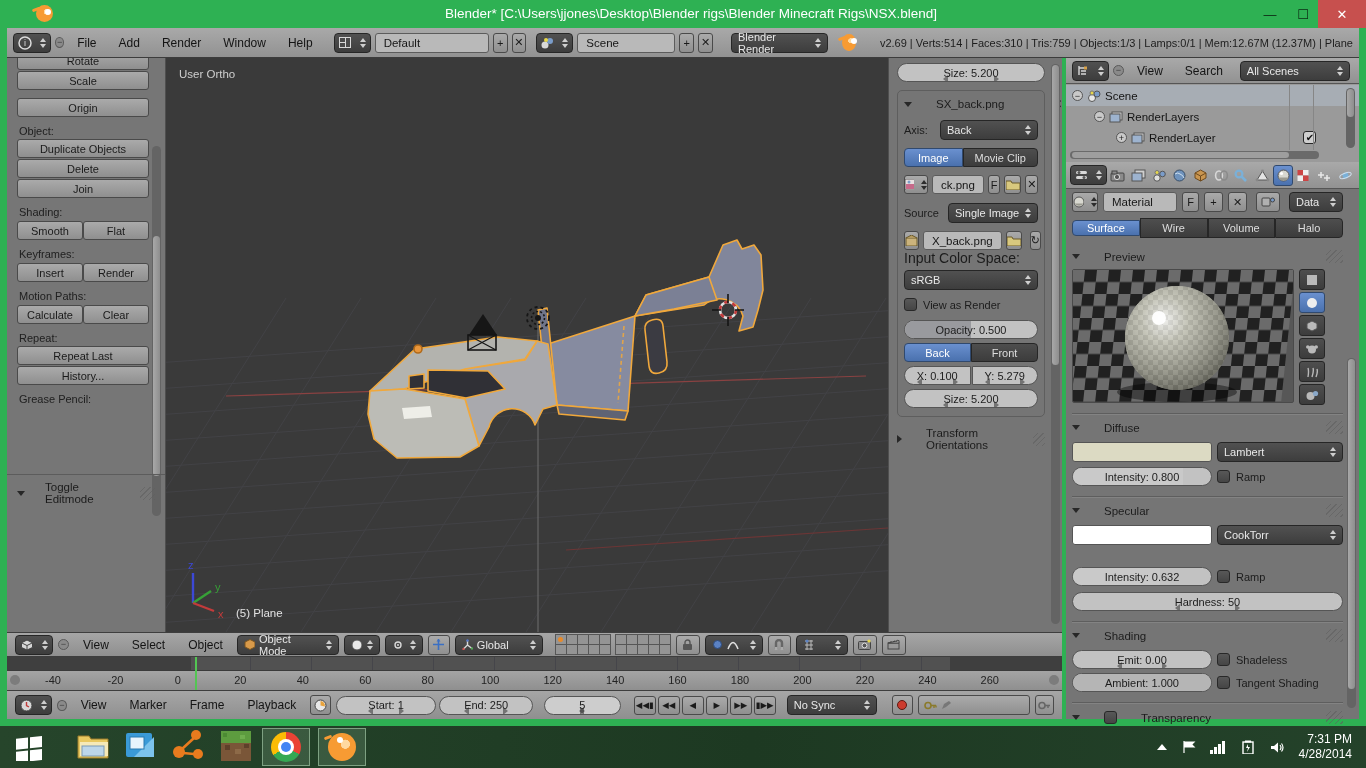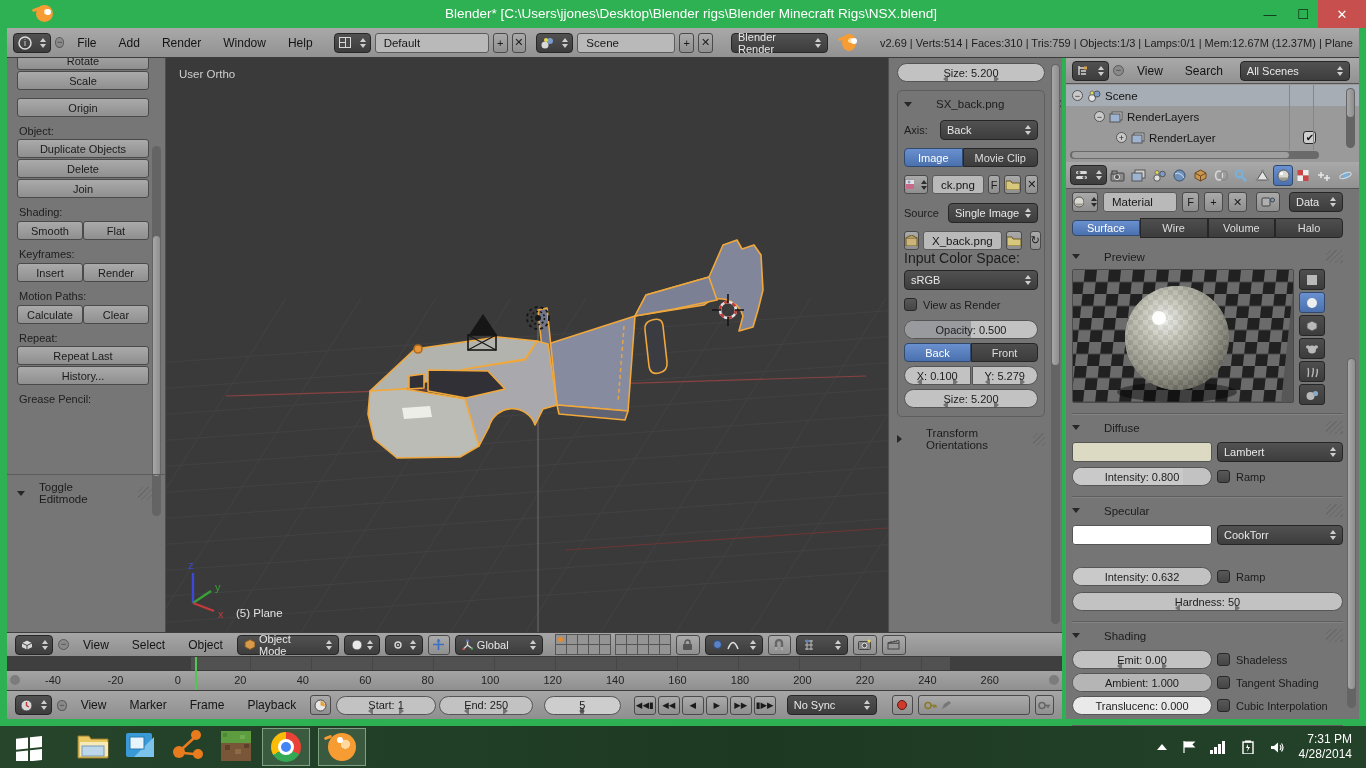--- a/index.html
+++ b/index.html
@@ -74,21 +74,21 @@
 
   
   #toolshelf { position:absolute; left:7px; top:58px; width:159px; height:574px; background:#767676;
                border-right:1px solid #4f4f4f; overflow:hidden; }
   #toolshelf .list { position:absolute; left:10px; top:-8px; width:132px; }
   .tsbtn { height:19px; margin-top:1px; }
   .tslabel { font-size:11px; color:#202020; margin:8px 0 2px 2px; }
   .tsrow { display:flex; margin-top:1px; } .tsrow .lb { flex:1; }
   #ts-scroll { top:88px; height:370px; right:4px; } #ts-scroll i { height:240px; margin-top:90px; }
   #toggle-editmode { position:absolute; left:0; right:0; top:416px; border-top:1px solid #5c5c5c;
-                     padding:6px 10px 5px 10px; display:flex; align-items:center; gap:14px; }
+                     padding:6px 10px 5px 10px; display:flex; align-items:center; gap:20px; }
 
   
   #viewport { position:absolute; left:166px; top:58px; width:722px; height:574px; background:#3a3a3a; }
   #viewport svg { position:absolute; left:0; top:0; }
   .vp-label { position:absolute; color:#cfcfcf; font-size:11.5px; }
 
   
   #npanel { position:absolute; left:888px; top:58px; width:174px; height:574px; background:#757575;
             border-left:1px solid #4f4f4f; }
   #npanel .inner { position:absolute; left:8px; top:0; width:148px; }
@@ -830,29 +830,20 @@
       <div class="prow" style="margin-top:4px">
         <div class="sl" style="flex:1">
           <span class="fill" style="width:100%;background:#b5b5b5"></span>
             <span>Ambient: 1.000</span>
         </div>
         <div class="cbl" style="width:126px">
           <span class="cb"></span>
           <span>Tangent Shading</span>
         </div>
       </div>
-      <div class="prow" style="margin-top:4px">
-        <div class="sl" style="flex:1;background:#e9e9e9">
-          <span>Translucenc: 0.000</span>
-        </div>
-        <div class="cbl" style="width:126px">
-          <span class="cb"></span>
-          <span>Cubic Interpolation</span>
-        </div>
-      </div>
 
       <div class="sep" style="margin-top:10px"></div>
 
       <div class="phead" style="margin-top:7px">
         <span class="tri-d"></span>
         <span class="cb"></span>
         <span>Transparency</span>
           <span class="grip"></span>
       </div>
     </div>

